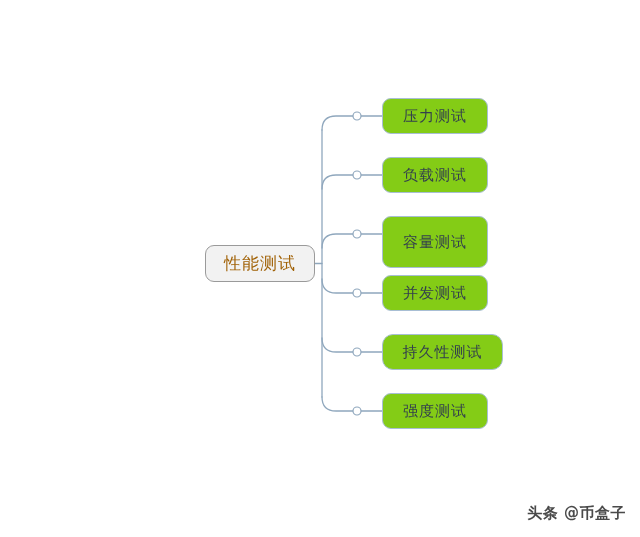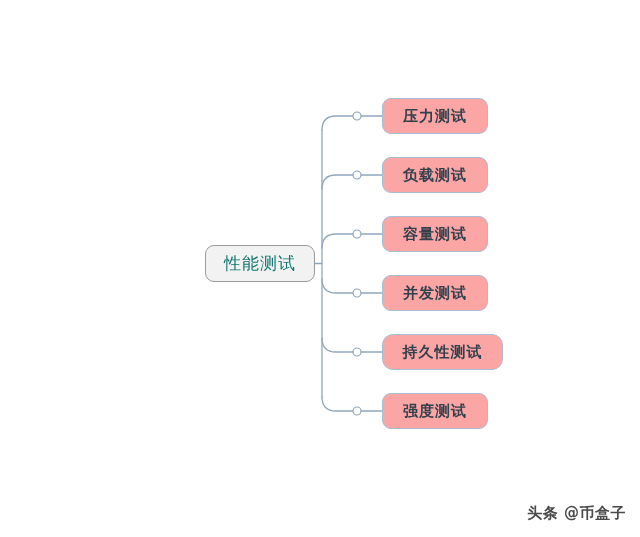--- a/index.html
+++ b/index.html
@@ -35,29 +35,28 @@
     display: flex;
     align-items: center;
     justify-content: center;
     border-radius: 9px;
     letter-spacing: 1px;
     white-space: nowrap;
   }
   .node-root {
     background: #f2f2f2;
     border: 1px solid #9a9a9a;
-    color: #0f766e;
+    color: #a16207;
     font-size: 17px;
   }
   .node-child {
-    background: #fca5a5;
+    background: #84cc16;
     border: 1px solid #a8bed4;
     color: #33404d;
     font-size: 15px;
-    font-weight: bold;
   }
   .watermark {
     position: absolute;
     right: 14px;
     bottom: 14px;
     font-size: 15px;
     color: #4a4a4a;
     letter-spacing: 0.5px;
     font-weight: bold;
     font-family: "DejaVu Sans", sans-serif;
@@ -89,21 +88,21 @@
   <div class="node node-root" style="left: 205px; top: 245px; width: 110px; height: 37px;">
     <span>性能测试</span>
   </div>
 
 <div class="node node-child" style="left: 382px; top: 98px; width: 106px; height: 36px;">
       <span>压力测试</span>
     </div>
     <div class="node node-child" style="left: 382px; top: 157px; width: 106px; height: 36px;">
       <span>负载测试</span>
     </div>
-    <div class="node node-child" style="left: 382px; top: 216px; width: 106px; height: 36px;">
+    <div class="node node-child" style="left: 382px; top: 216px; width: 106px; height: 52px;">
       <span>容量测试</span>
     </div>
     <div class="node node-child" style="left: 382px; top: 275px; width: 106px; height: 36px;">
       <span>并发测试</span>
     </div>
     <div class="node node-child" style="left: 382px; top: 334px; width: 121px; height: 36px; border-radius: 11px;">
       <span>持久性测试</span>
     </div>
     <div class="node node-child" style="left: 382px; top: 393px; width: 106px; height: 36px; text-align: center;">
       <span>强度测试</span>

